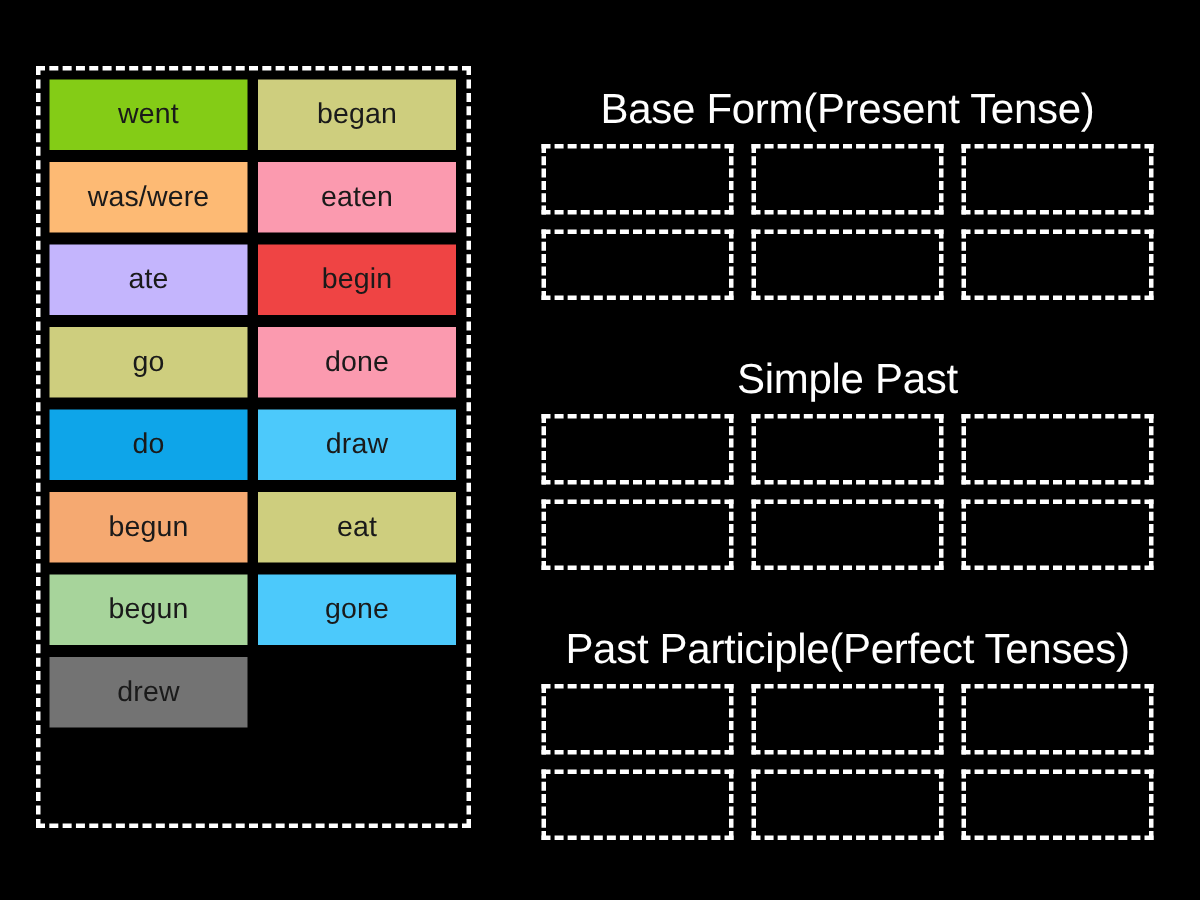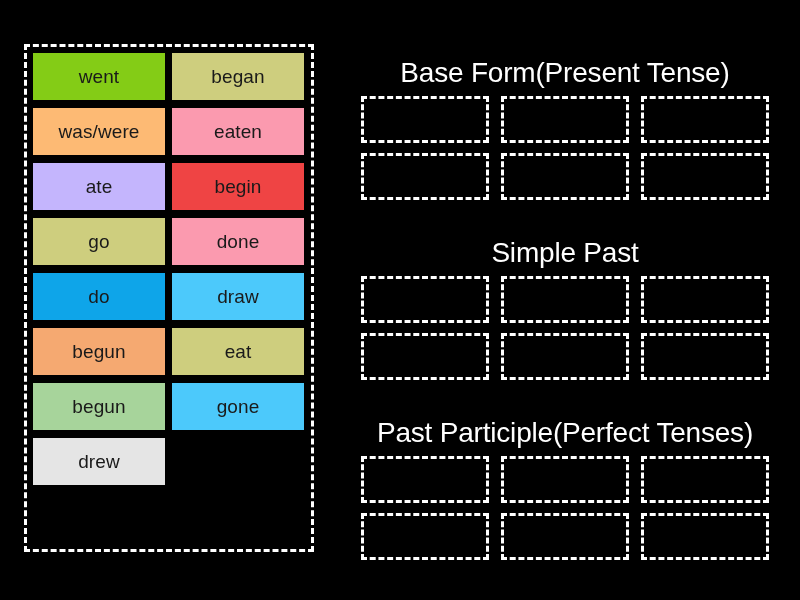--- a/index.html
+++ b/index.html
@@ -132,21 +132,21 @@
     </div>
   <div class="word-tile c-olive" style="background: rgb(206, 206, 126);">
       <span>eat</span>
     </div>
   <div class="word-tile c-green" style="background: rgb(167, 212, 155);">
       <span>begun</span>
     </div>
   <div class="word-tile c-blue" style="background: rgb(76, 201, 251);">
       <span>gone</span>
     </div>
-  <div class="word-tile c-purple" style="background: #e5e5e5;">
+  <div class="word-tile c-purple" style="background: #737373;">
       <span>drew</span>
     </div>
 </div>
 
 <div id="categories">
 
   <div class="category" style="top:0px;">
     <div class="category-title">Base Form(Present Tense)</div>
     <div class="dropzone-grid">
       <div class="dropzone"></div>

